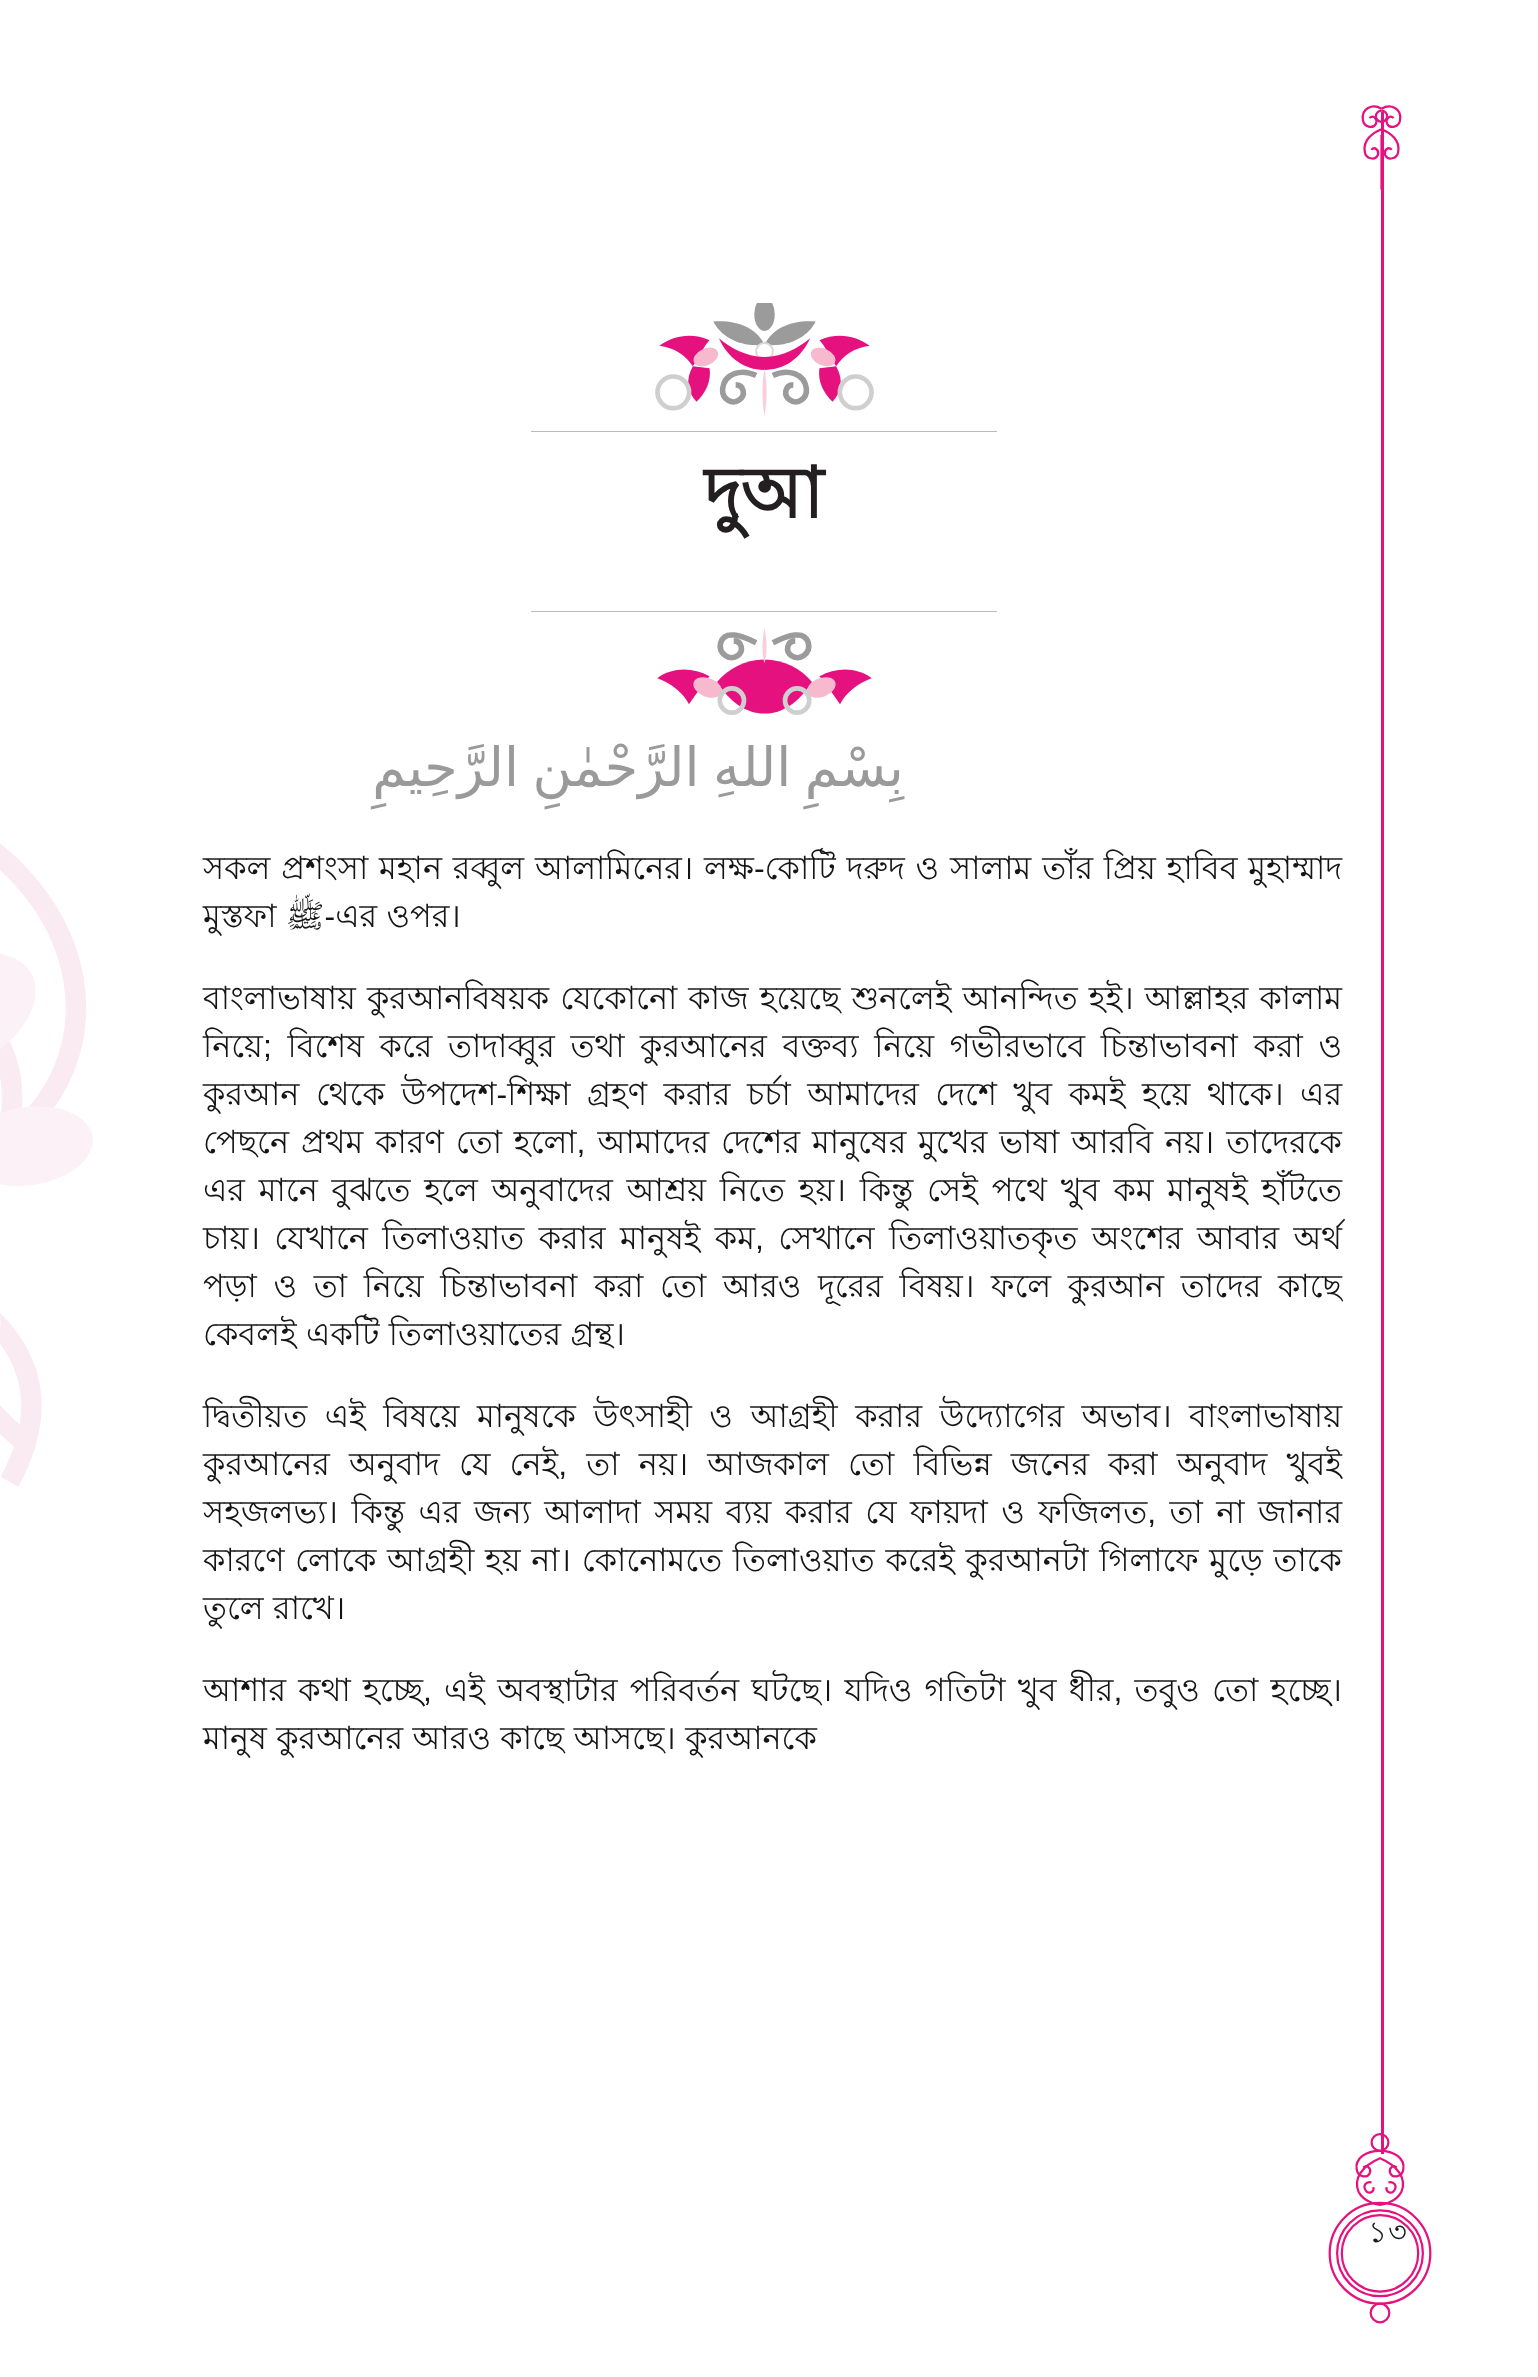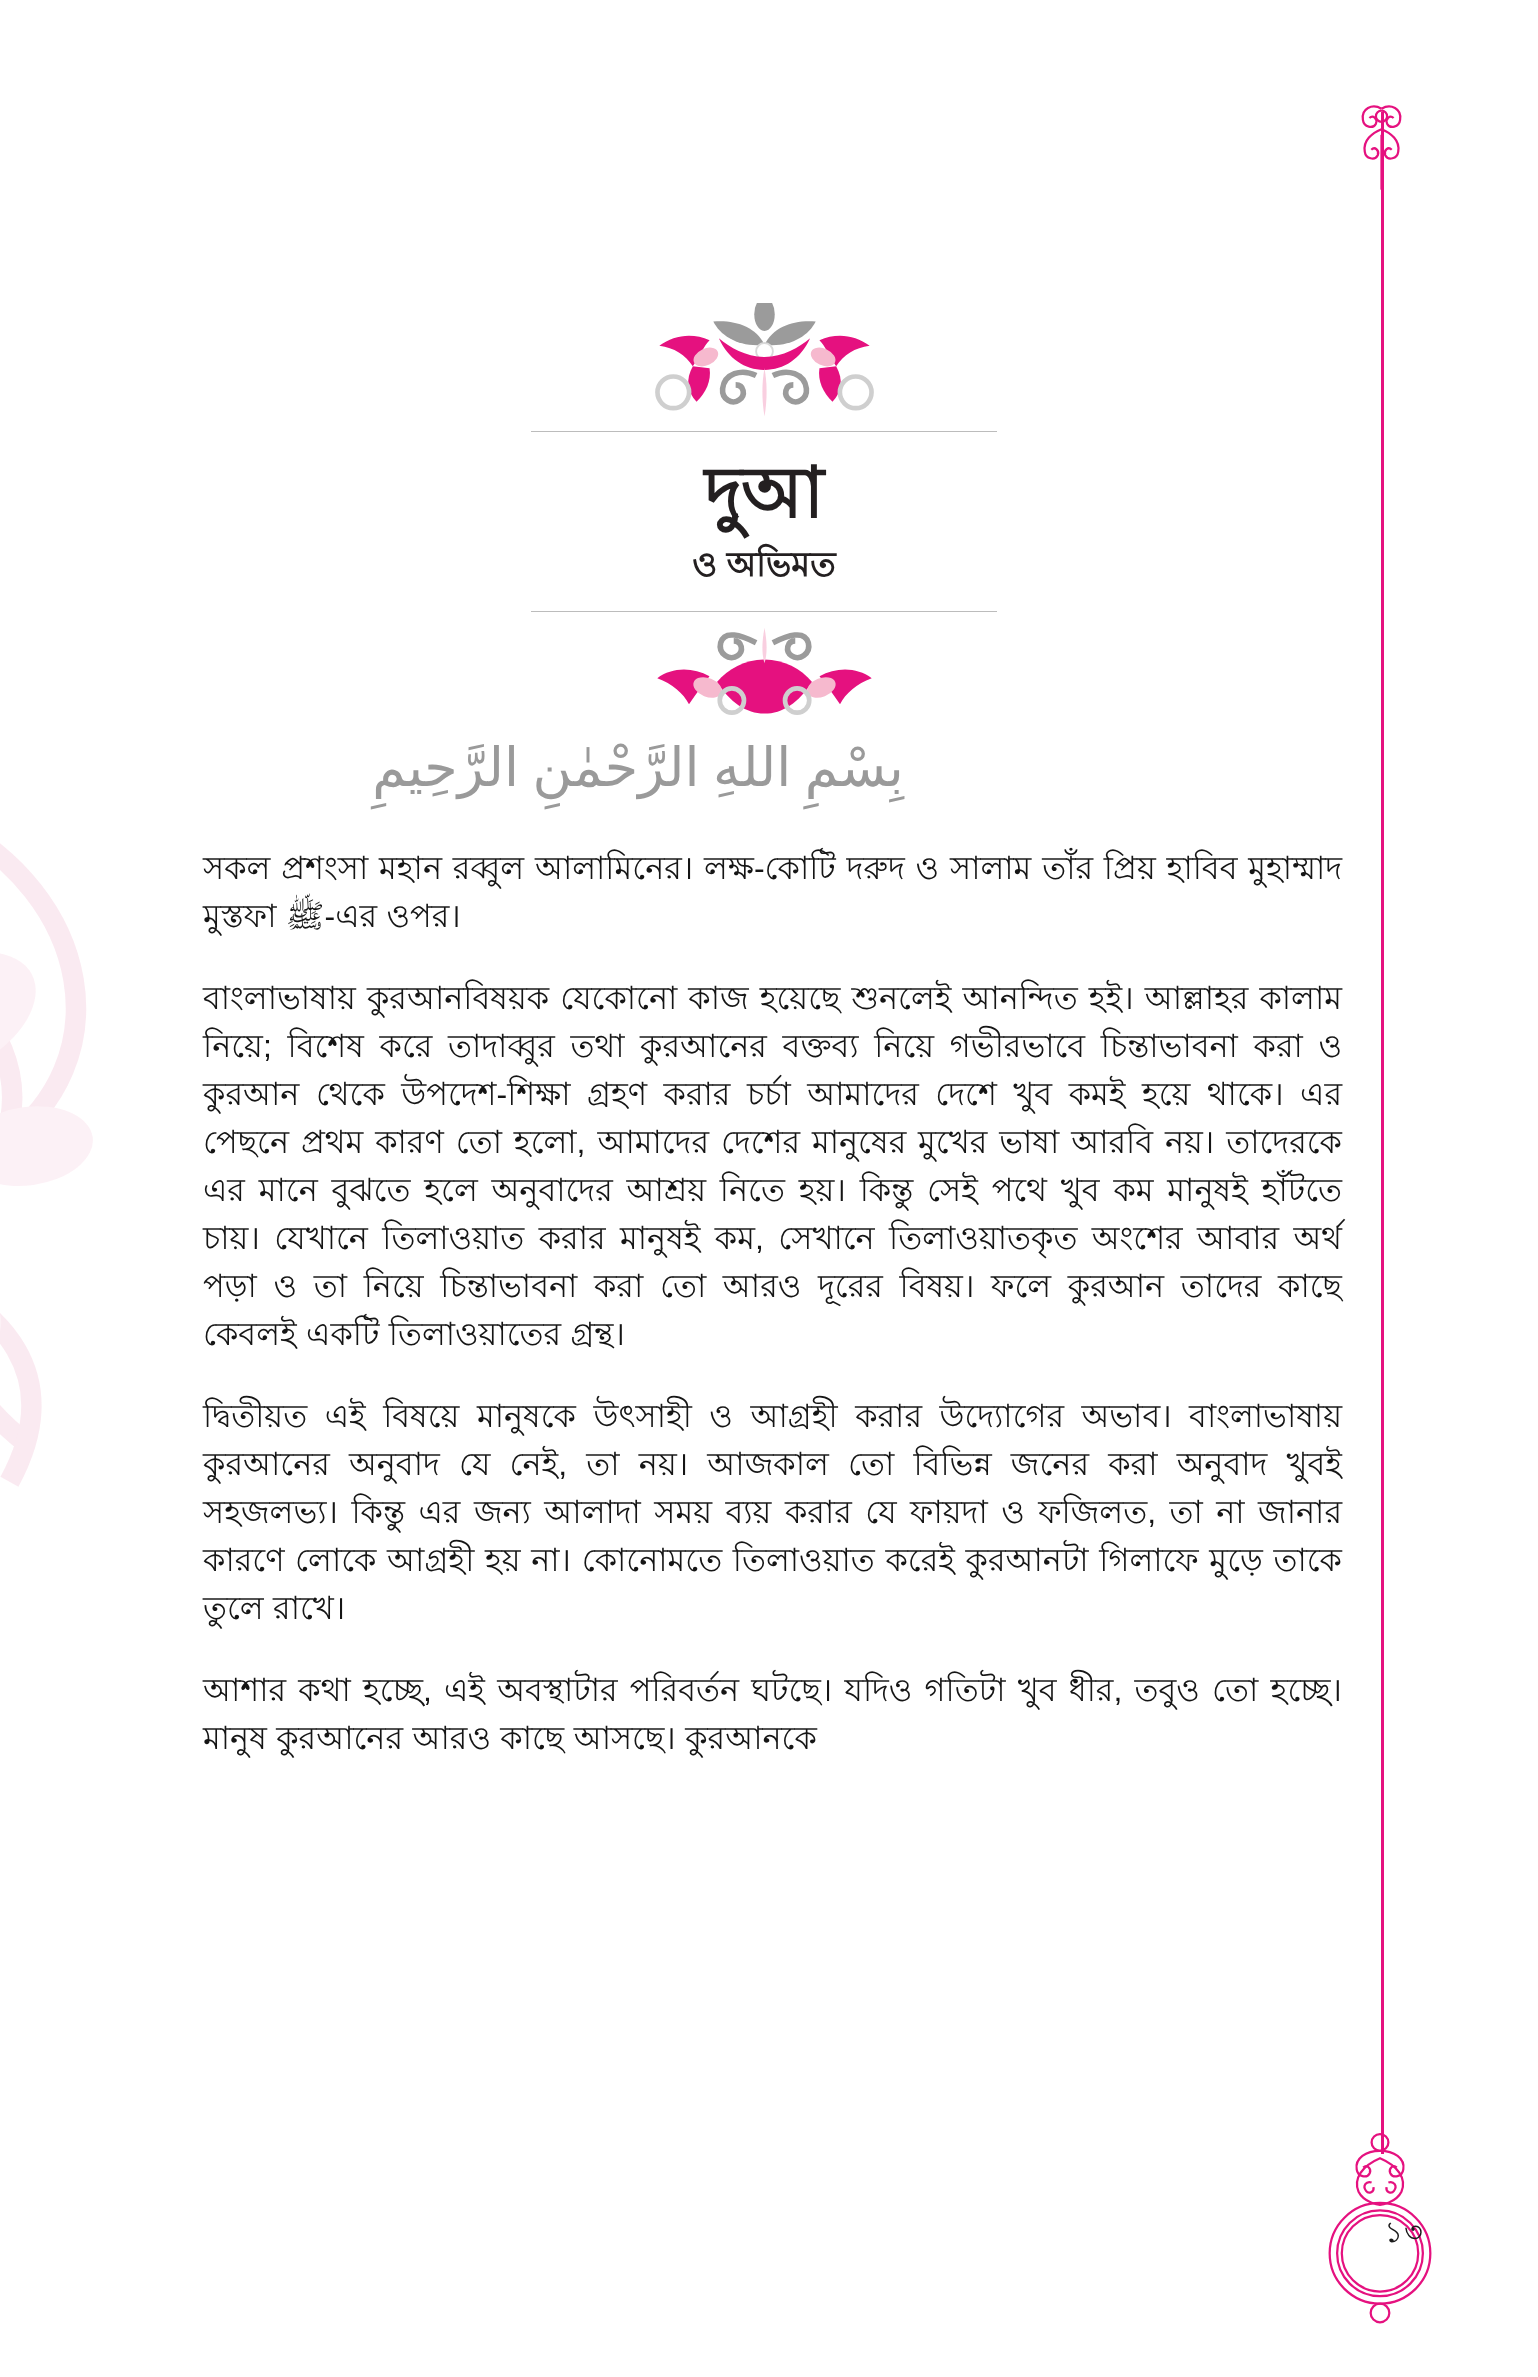--- a/index.html
+++ b/index.html
@@ -47,21 +47,21 @@
   }
   .page-medallion {
     position: absolute;
     right: 103px;
     top: 2093px;
     width: 110px;
     height: 233px;
   }
   .page-number {
     position: absolute;
-    right: 108px;
+    right: 124px;
     top: 2209px;
     width: 52px;
     text-align: center;
     font-family: "Liberation Sans", sans-serif;
     font-size: 29px;
     color: #1a1a1a;
     letter-spacing: 0.9px;
   }
 
   
@@ -201,21 +201,20 @@
       <g fill="none" stroke="#cfcfcf" stroke-width="5">
         <circle cx="57" cy="96" r="17"></circle>
         <circle cx="253" cy="96" r="17"></circle>
       </g>
       <path d="M155 70 C 152 86, 152 104, 155 122 C 158 104, 158 86, 155 70 Z" fill="#f9cfe0"></path>
     </svg>
 
     <div class="rule rule-top"></div>
 
     <div class="chapter-title">দুআ</div>
-    <div class="chapter-sub">ও অভিমত</div>
 
     <div class="rule rule-bottom"></div>
 
     <svg class="orn-bottom" viewBox="0 0 310 120">
       <g fill="none" stroke="#9b9b9b" stroke-width="6">
         <path d="M146 34 C 130 26, 112 20, 108 34 C 105 46, 118 54, 126 48 C 133 43, 131 32, 122 32"></path>
         <path d="M164 34 C 180 26, 198 20, 202 34 C 205 46, 192 54, 184 48 C 177 43, 179 32, 188 32"></path>
       </g>
       <g fill="#e5117f">
         <path d="M155 52 C 134 52, 116 62, 104 76 C 118 98, 136 110, 155 110 C 174 110, 192 98, 206 76 C 194 62, 176 52, 155 52 Z"></path>

